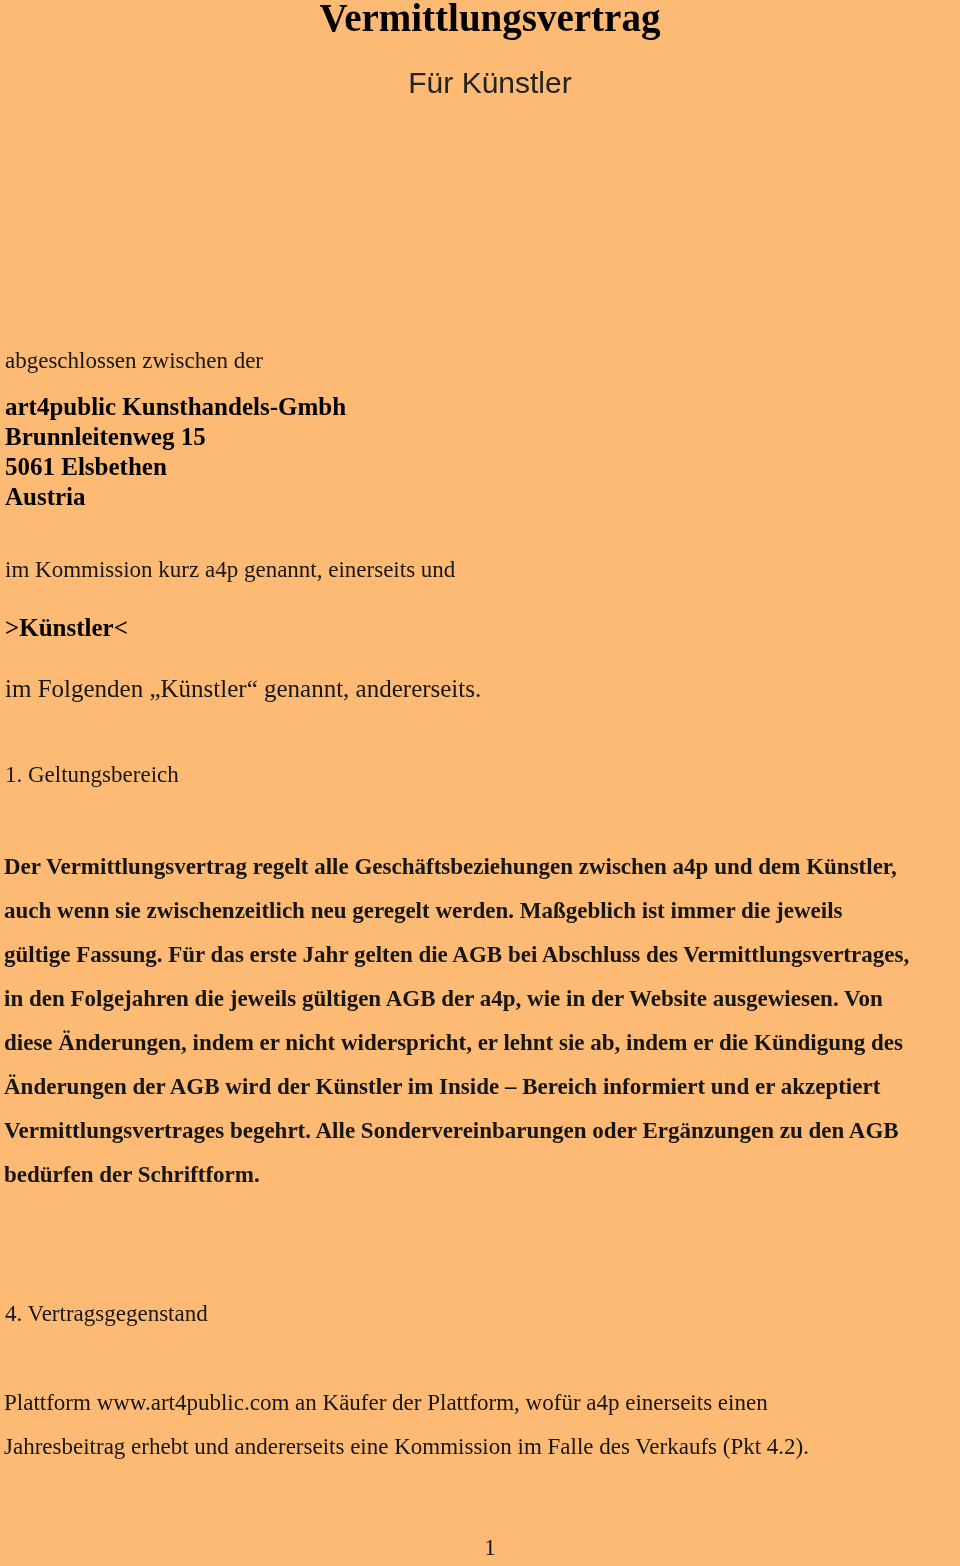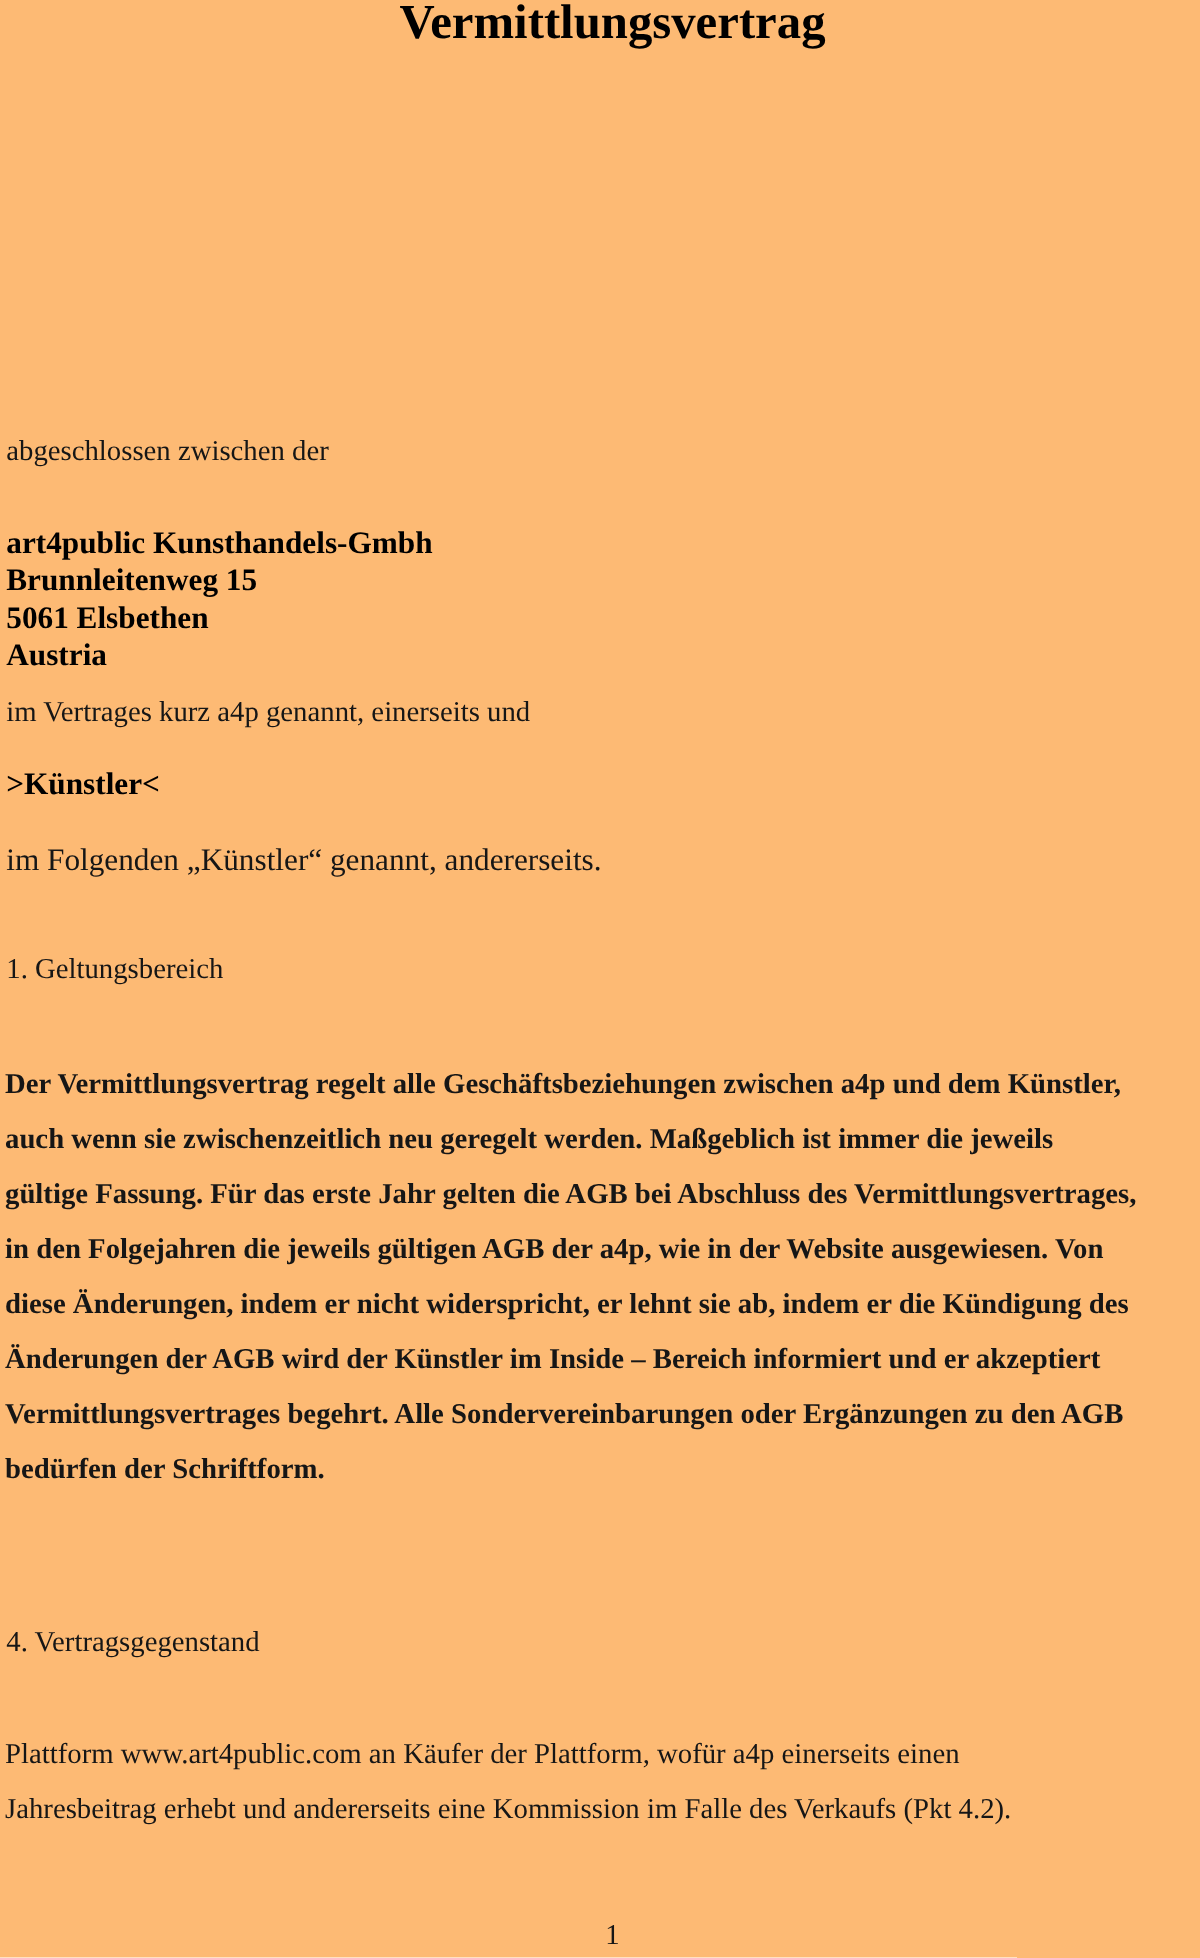--- a/index.html
+++ b/index.html
@@ -33,21 +33,21 @@
     top: 66px; left: 20px; width: 940px;
     text-align: center;
     font-size: 30px; line-height: 34px;
     color: #222222;
   }
   .opening-line {
     top: 347px; left: 5px;
     font-size: 23px; line-height: 28px; text-align: right;
   }
   .address-block {
-    top: 420px; left: 5px;
+    top: 392px; left: 5px;
     font-size: 25px; line-height: 30px;
     font-weight: bold;
     color: #000000;
   }
   .company-alias {
     top: 556px; left: 5px;
     font-size: 23px; line-height: 28px;
   }
   .artist-name {
     top: 613px; left: 5px;
@@ -75,31 +75,32 @@
     font-size: 23px; line-height: 28px;
   }
 </style>
 </head>
 <body>
 
 <div class="page">
 
   <div class="abs serif doc-title">Vermittlungsvertrag</div>
 
+  <div class="abs sans doc-subtitle">Für Künstler</div>
 
   <div class="abs serif opening-line">abgeschlossen zwischen der</div>
 
   <div class="abs serif address-block">
     <div>art4public Kunsthandels-Gmbh</div>
     <div>Brunnleitenweg 15</div>
     <div>5061 Elsbethen</div>
     <div>Austria</div>
   </div>
 
-  <div class="abs serif company-alias">im Vertrages kurz a4p genannt, einerseits und</div>
+  <div class="abs serif company-alias">im Kommission kurz a4p genannt, einerseits und</div>
 
   <div class="abs serif artist-name">&gt;Künstler&lt;</div>
 
   <div class="abs serif artist-alias">im Folgenden „Künstler“ genannt, andererseits.</div>
 
   <div class="abs serif sec-heading sec1-heading">1. Geltungsbereich</div>
 
   <div class="abs serif paragraph sec1-para">
     <div>Der Vermittlungsvertrag regelt alle Geschäftsbeziehungen zwischen a4p und dem Künstler,</div>
     <div>auch wenn sie zwischenzeitlich neu geregelt werden. Maßgeblich ist immer die jeweils</div>

